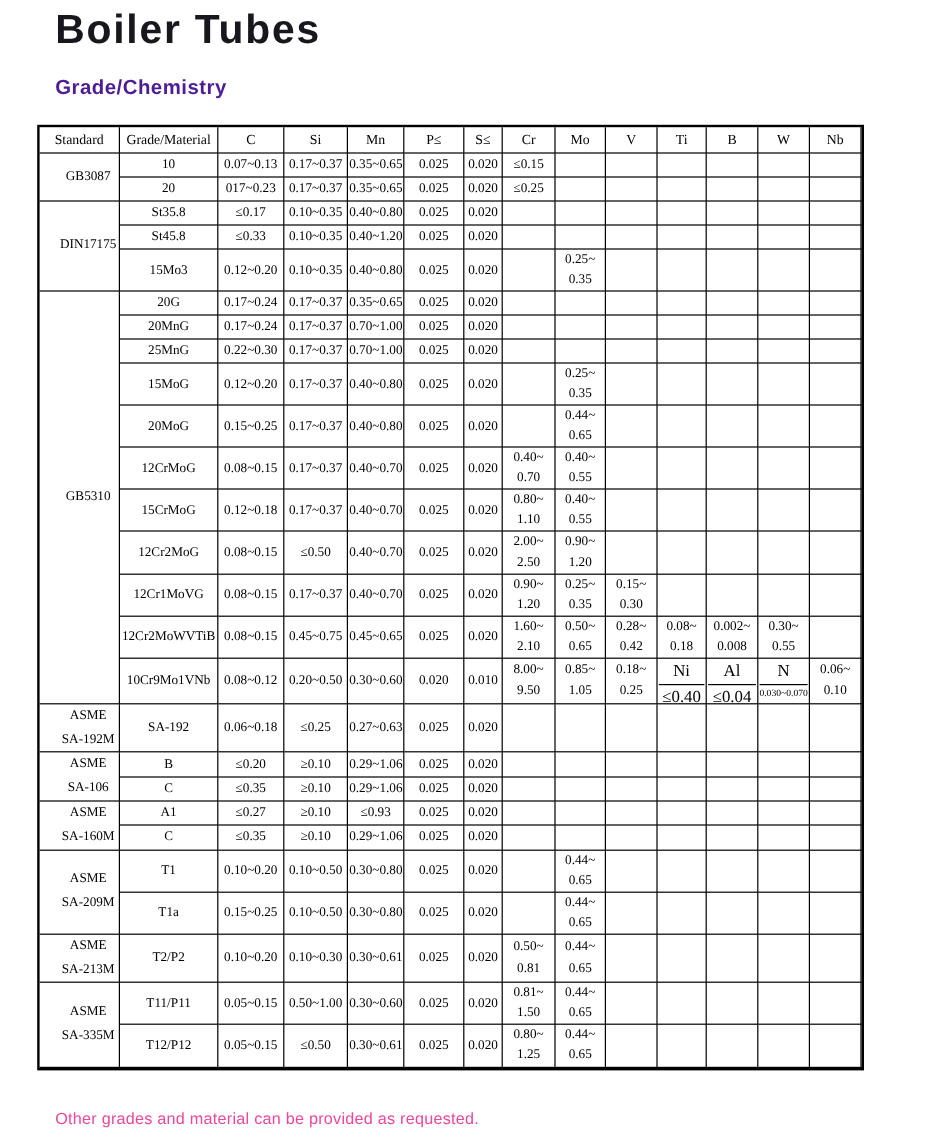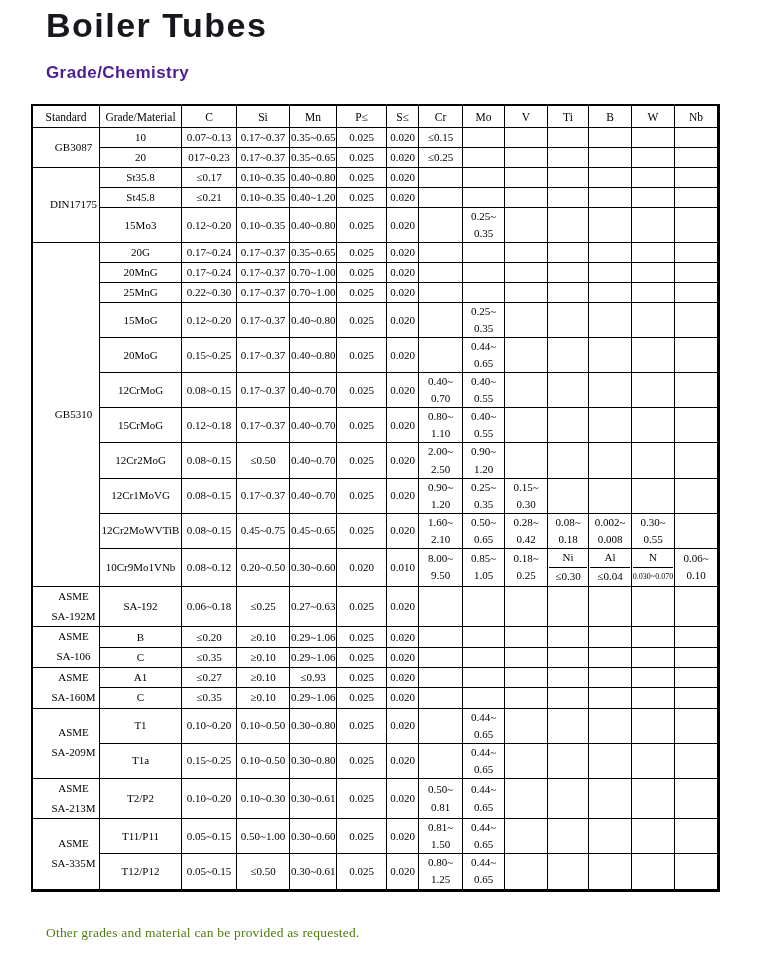--- a/index.html
+++ b/index.html
@@ -67,32 +67,32 @@
   td.lastcol { border-right: none; }
   td.gsep { border-bottom-width: 2px; }
   td.tend, td.joined { border-bottom: none; }
   td.split-cell { padding: 0; vertical-align: top; }
   .split { display: flex; flex-direction: column; height: 37px; }
   .split-top, .split-bottom {
     flex: 1 1 50%;
     display: flex;
     align-items: center;
     justify-content: center;
-    font-size: 11px;
+    font-size: 14px;
   }
   .split-top { border-bottom: 1px solid #000; }
   .split-bottom.small { font-size: 8px; }
   .footer-note {
     position: absolute;
     left: 46px; top: 925px;
     margin: 0;
-    font-family: Liberation Serif, serif;
+    font-family: Liberation Sans, sans-serif;
     font-size: 13.5px;
     letter-spacing: 0.2px;
-    color: #4d7c0f;
+    color: #ec4899;
   }
 </style>
 </head>
 <body>
 
 <div class="page">
   <h1 class="page-title">Boiler Tubes</h1>
   <h2 class="section-title">Grade/Chemistry</h2>
 
   <table class="chem">
@@ -177,21 +177,21 @@
           <td class="val-cell"></td>
           <td class="val-cell"></td>
           <td class="val-cell"></td>
           <td class="val-cell"></td>
           <td class="val-cell"></td>
           <td class="val-cell"></td>
           <td class="val-cell lastcol"></td>
         </tr>
         <tr>
           <td class="grade-cell">St45.8</td>
-          <td class="val-cell">≤0.21</td>
+          <td class="val-cell">≤0.33</td>
           <td class="val-cell">0.10~0.35</td>
           <td class="val-cell">0.40~1.20</td>
           <td class="val-cell">0.025</td>
           <td class="val-cell">0.020</td>
           <td class="val-cell"></td>
           <td class="val-cell"></td>
           <td class="val-cell"></td>
           <td class="val-cell"></td>
           <td class="val-cell"></td>
           <td class="val-cell"></td>
@@ -389,21 +389,21 @@
           <td class="val-cell gsep">0.20~0.50</td>
           <td class="val-cell gsep">0.30~0.60</td>
           <td class="val-cell gsep">0.020</td>
           <td class="val-cell gsep">0.010</td>
           <td class="val-cell gsep">8.00~
 9.50</td>
           <td class="val-cell gsep">0.85~
 1.05</td>
           <td class="val-cell gsep">0.18~
 0.25</td>
-          <td class="val-cell gsep split-cell"><div class="split"><div class="split-top">Ni</div><div class="split-bottom">≤0.30</div></div></td>
+          <td class="val-cell gsep split-cell"><div class="split"><div class="split-top">Ni</div><div class="split-bottom">≤0.40</div></div></td>
           <td class="val-cell gsep split-cell"><div class="split"><div class="split-top">Al</div><div class="split-bottom">≤0.04</div></div></td>
           <td class="val-cell gsep split-cell"><div class="split"><div class="split-top">N</div><div class="split-bottom small">0.030~0.070</div></div></td>
           <td class="val-cell gsep lastcol">0.06~
 0.10</td>
         </tr>
         <tr class="tall">
           <td rowspan="1" class="standard-cell gsep">
             <div>ASME</div>
             <div>SA-192M</div>
           </td>

